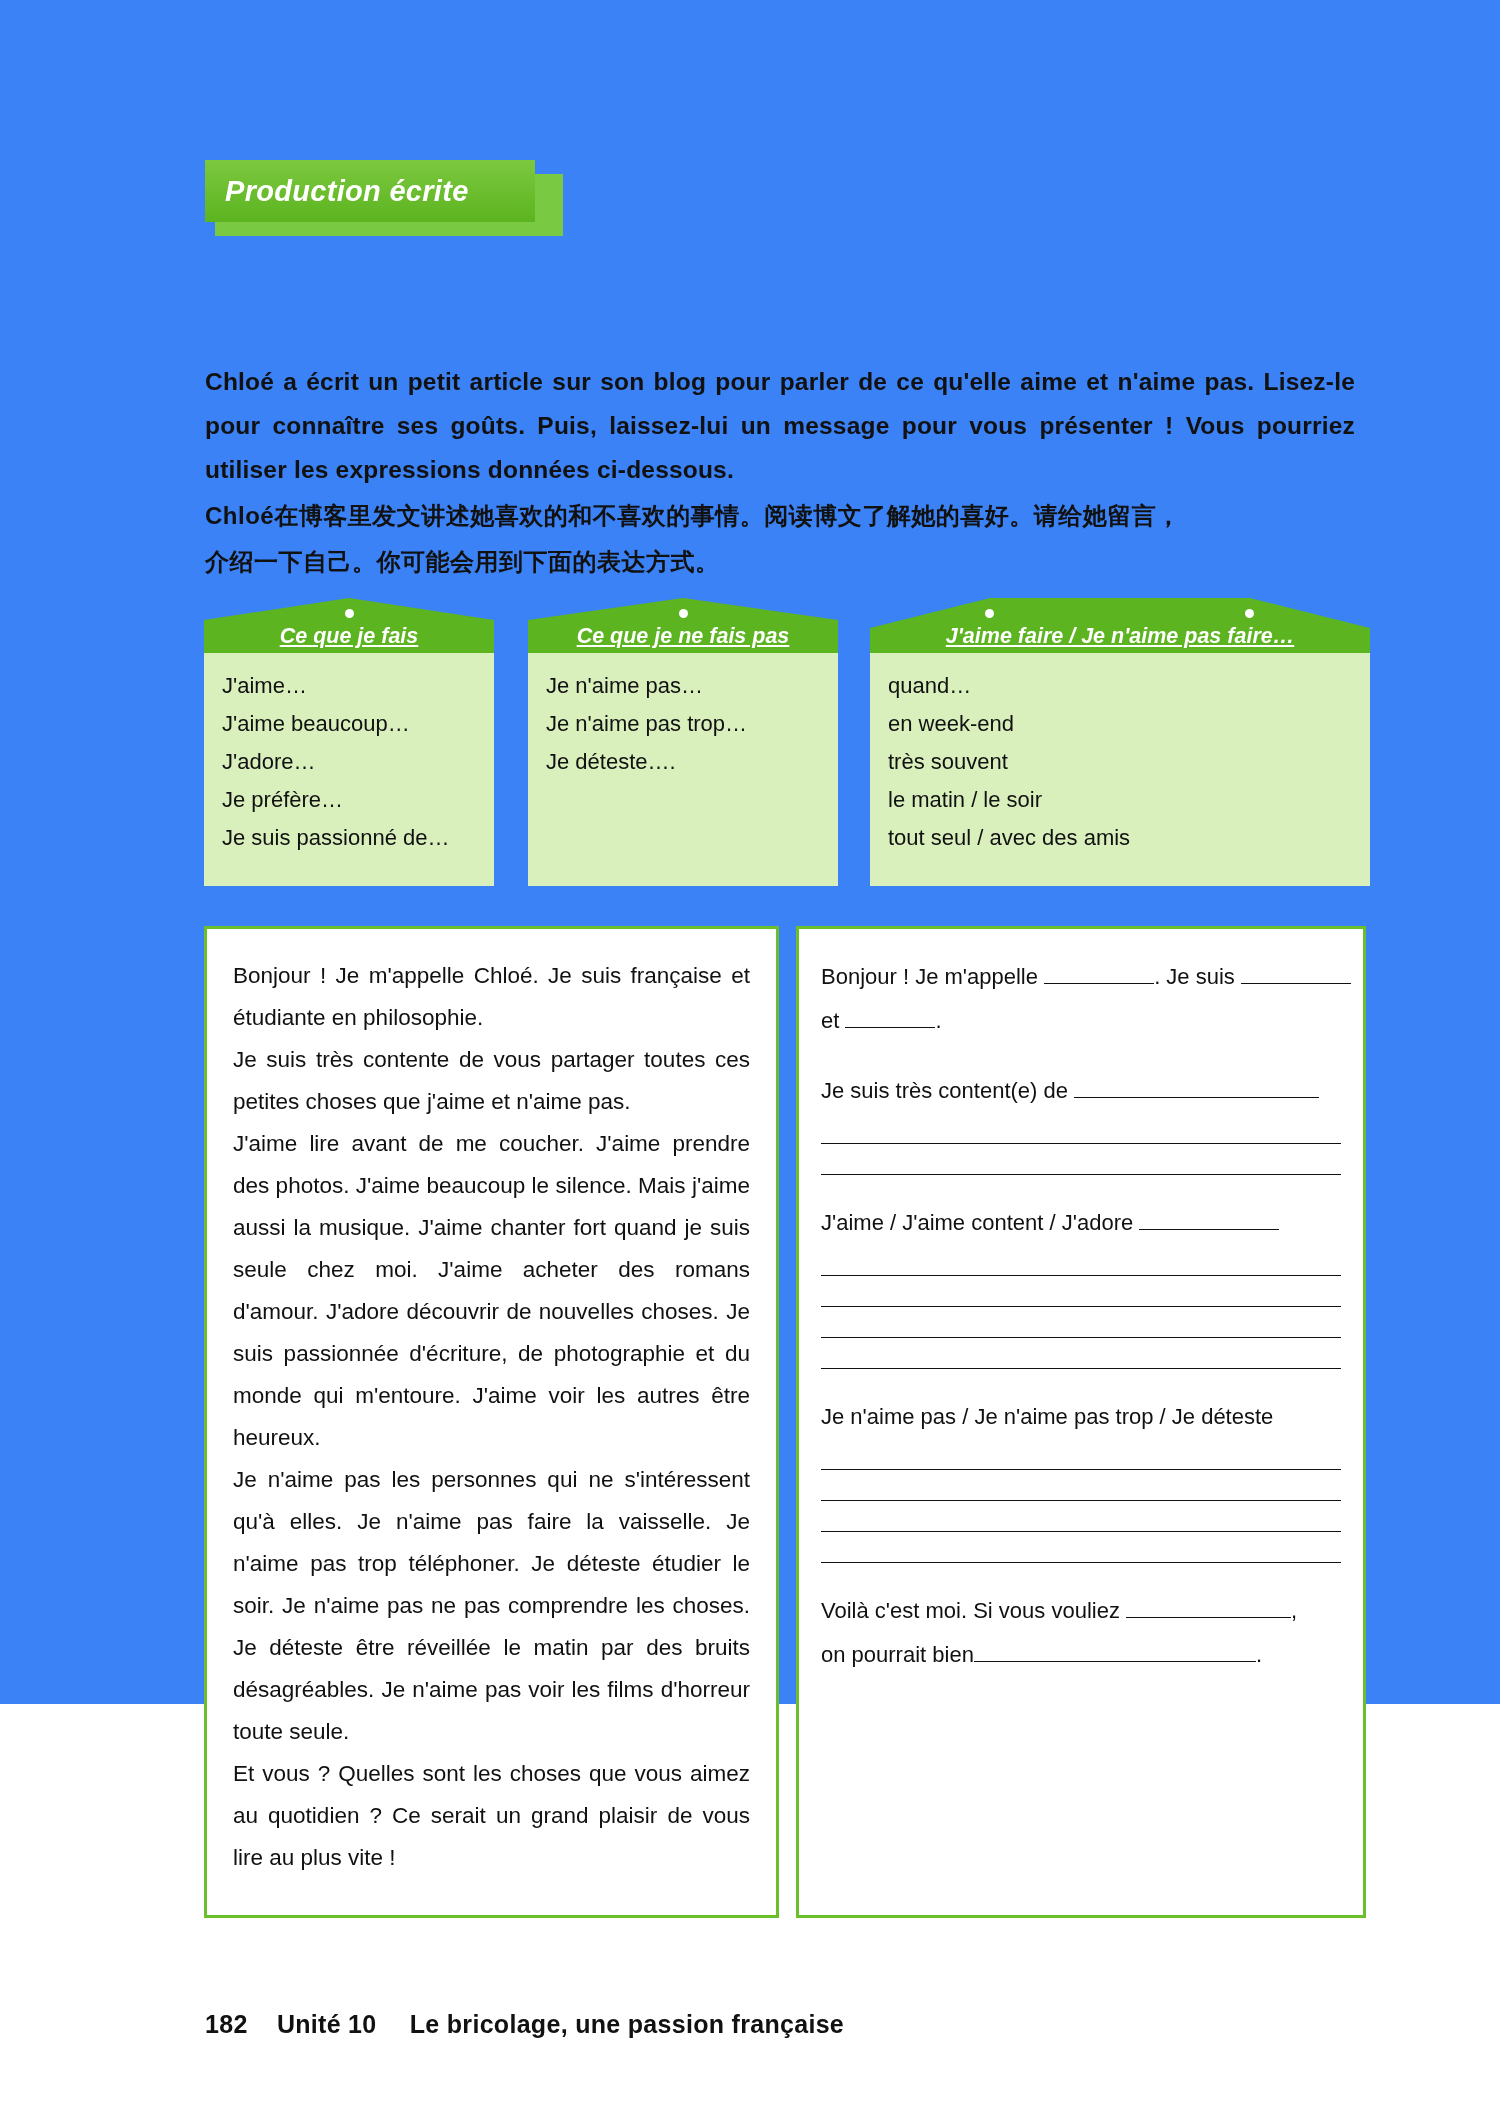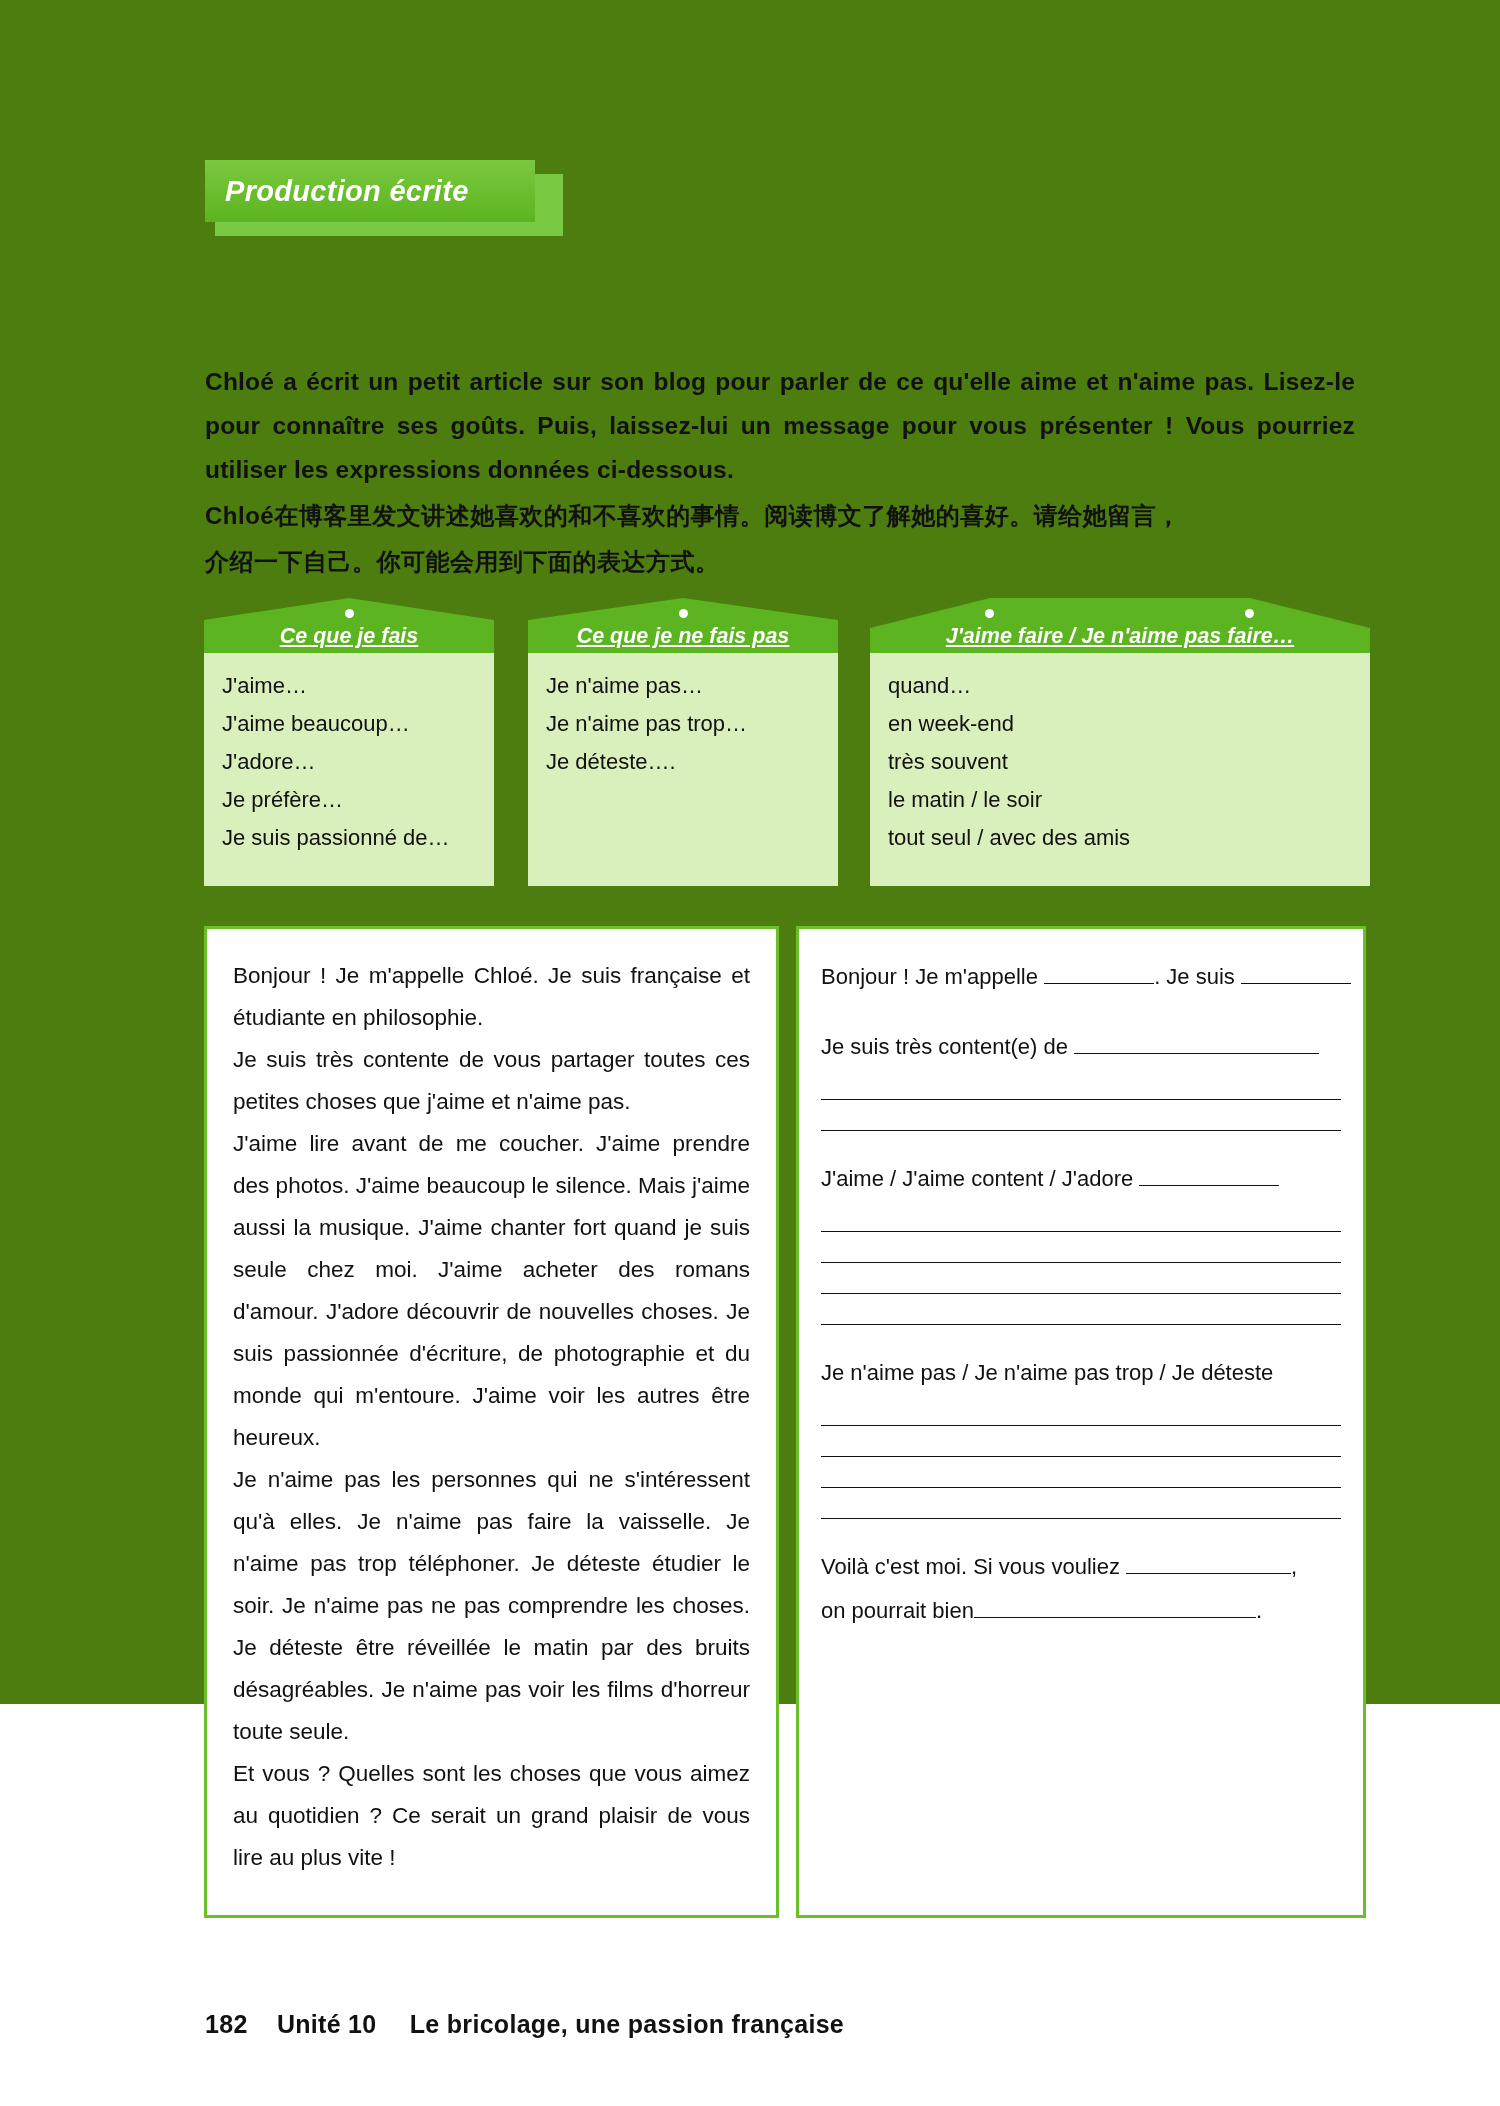--- a/index.html
+++ b/index.html
@@ -13,21 +13,21 @@
     font-family: "Liberation Sans", sans-serif;
     color: #000000;
     position: relative;
     overflow: hidden;
   }
   .page {
     position: absolute;
     left: 0; top: 0;
     width: 1500px;
     height: 1704px;
-    background: #4d7c0f;
+    background: #3b82f6;
     box-sizing: border-box;
   }
 
   
   .banner-wrap {
     position: absolute;
     left: 205px;
     top: 160px;
     width: 360px;
     height: 80px;
@@ -307,20 +307,24 @@
     </div>
 
     <div class="panel" id="panel-right">
       <div class="inner">
 
         <div class="rline">
           <span>Bonjour ! Je m'appelle</span>
           <span class="blank" style="width:110px;"></span><span>. Je suis</span>
           <span class="blank" style="width:110px;"></span>
         </div>
+        <div class="rline">
+          <span>et</span>
+          <span class="blank" style="width:90px;"></span><span>.</span>
+        </div>
 
         <div class="rgap"></div>
 
         <div class="rline">
           <span>Je suis très content(e) de</span>
           <span class="blank" style="width:245px;"></span>
         </div>
         <div class="rule"></div>
         <div class="rule"></div>
 

